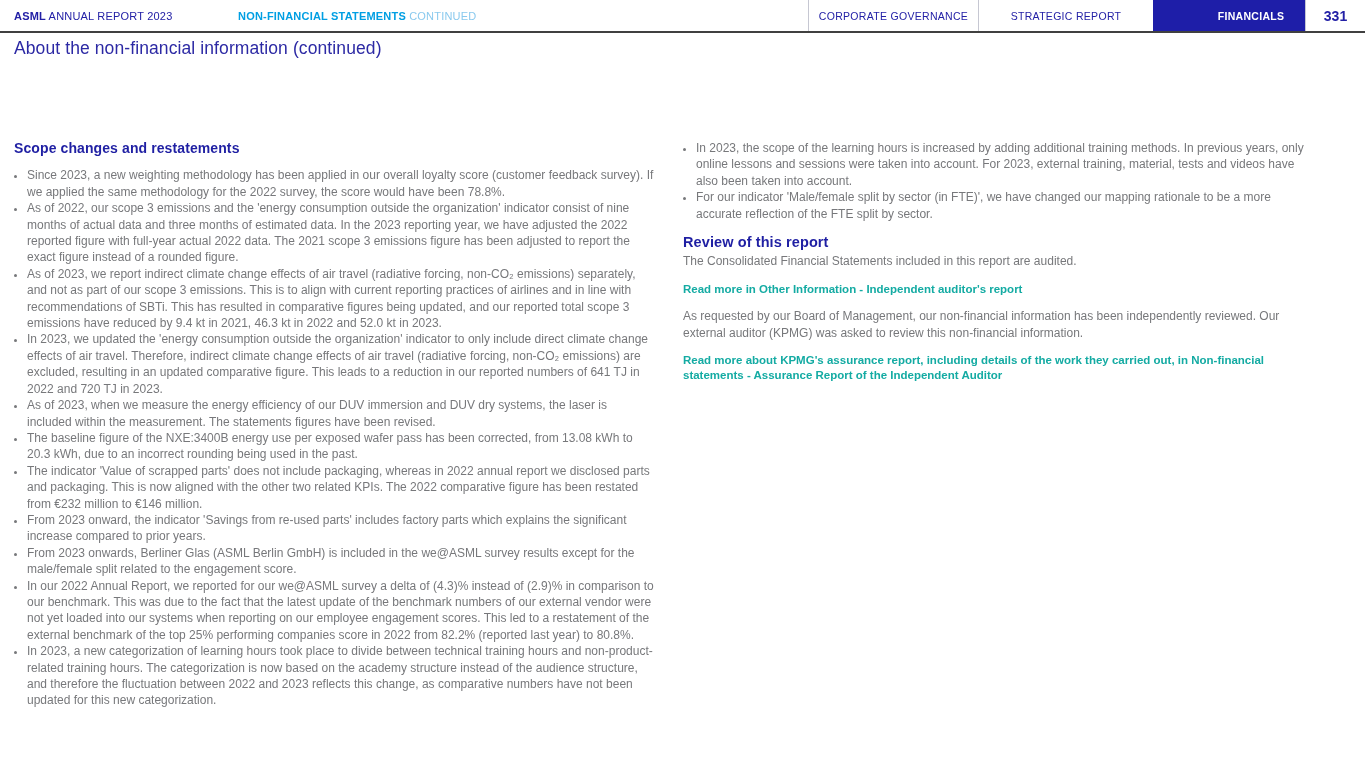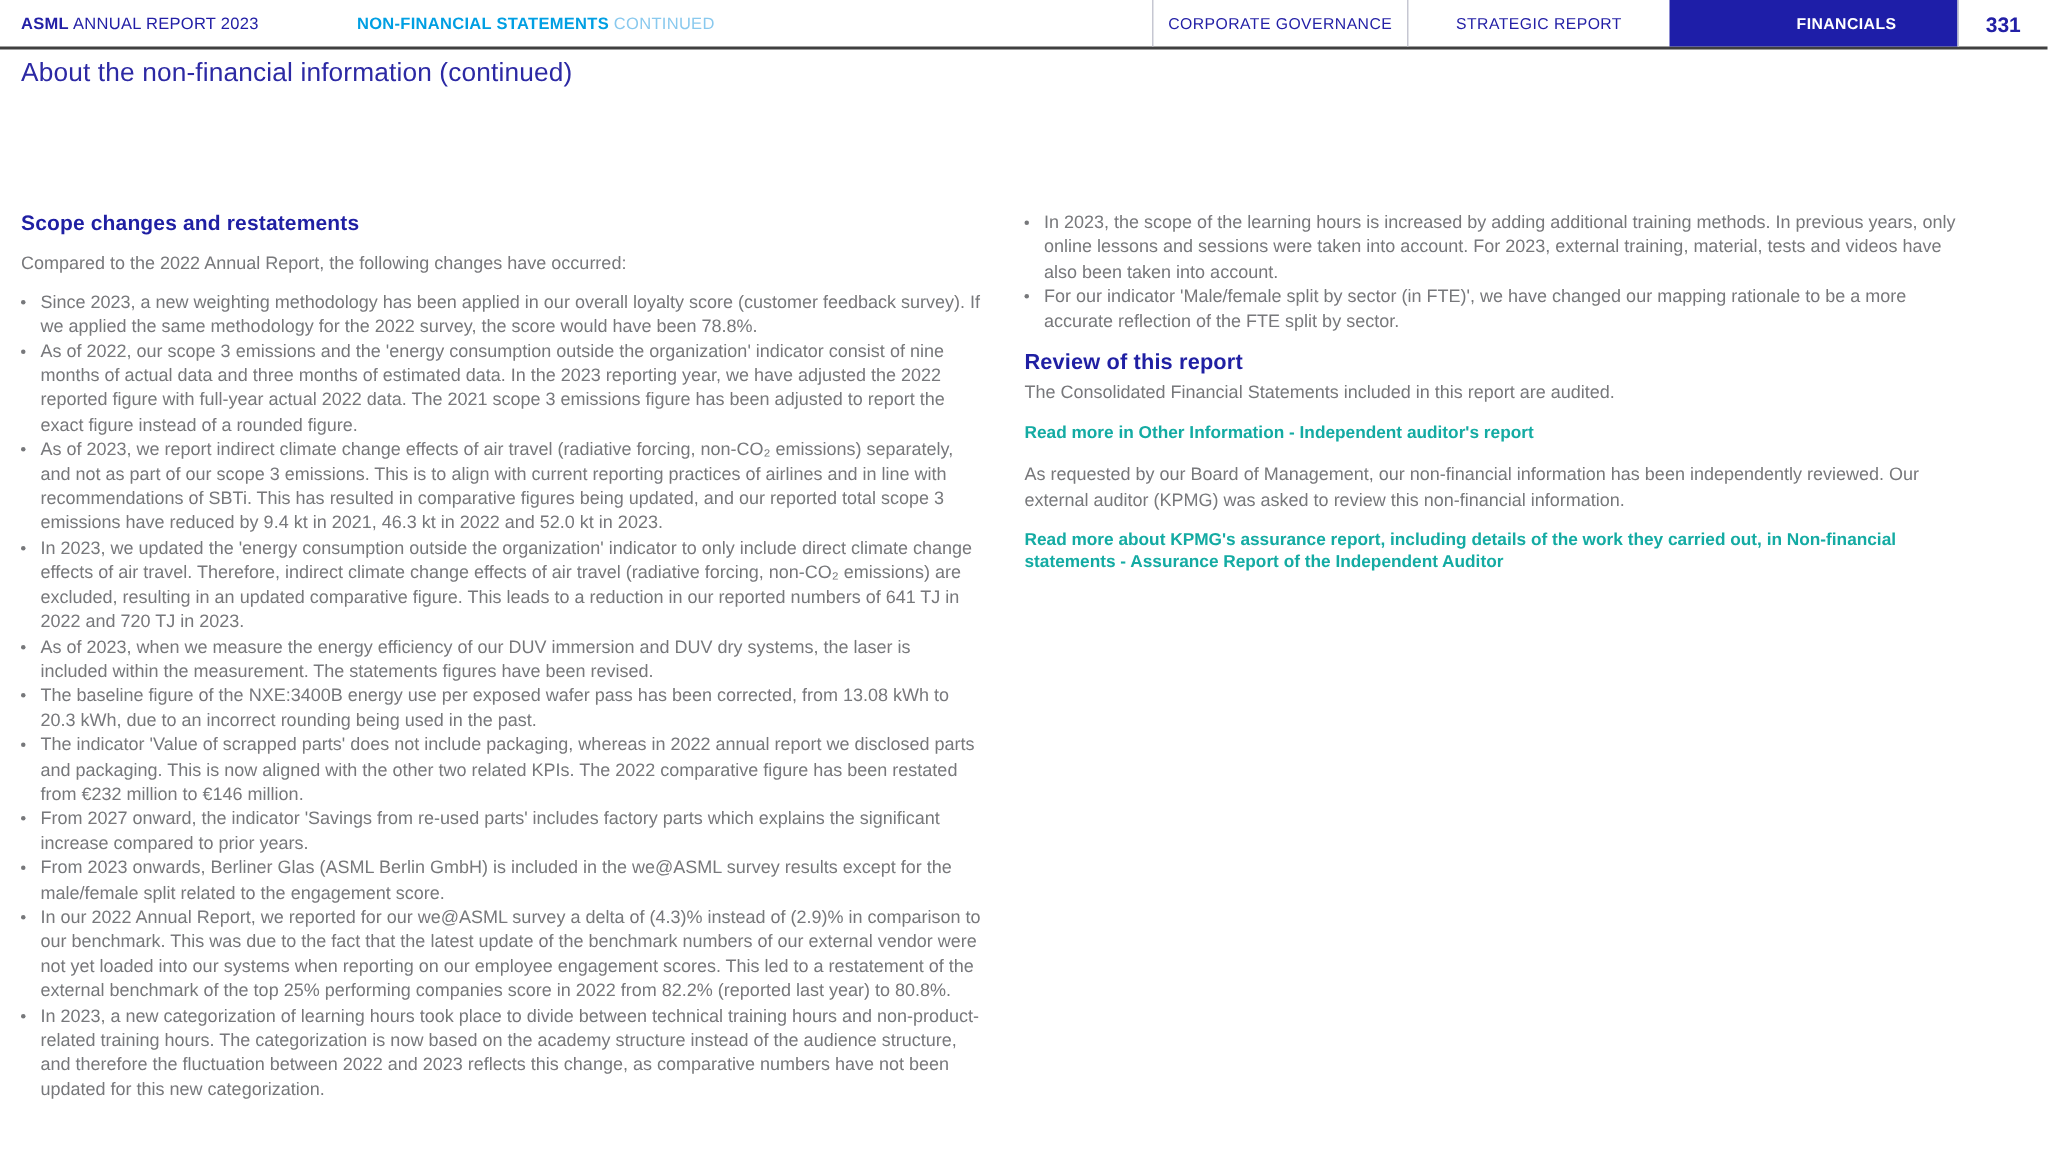--- a/index.html
+++ b/index.html
@@ -27,21 +27,21 @@
   .tabs{
     position:absolute;right:0;top:0;height:31px;display:flex;align-items:stretch;
   }
   .tab{
     display:flex;align-items:center;justify-content:center;
     font-size:10.5px;color:#2320a6;letter-spacing:.3px;
     border-left:1px solid #c6c7d2;cursor:pointer;box-sizing:border-box;
   }
   .tab.t0{width:175px;}
   .tab.t1{width:170px;}
-  .tab.t2{width:192px;padding-left:44px;}
+  .tab.t2{width:152px;padding-left:44px;}
   .tab.active{background:#1e1ea8;color:#ffffff;font-weight:bold;border-left:none;}
   .pagenum{
     width:60px;display:flex;align-items:center;justify-content:center;
     font-size:14px;font-weight:bold;color:#2320a6;border-left:1px solid #c6c7d2;
     box-sizing:border-box;
   }
   
   .page-title{
     position:absolute;top:38px;left:14px;margin:0;
     font-size:17.5px;font-weight:normal;color:#2c29a4;letter-spacing:.1px;
@@ -84,30 +84,29 @@
     <div class="tab t2 active">FINANCIALS</div>
     <div class="pagenum">331</div>
   </nav>
 </header>
 
 <h1 class="page-title">About the non-financial information (continued)</h1>
 
 <main class="content">
   <section class="col-left">
     <h2>Scope changes and restatements</h2>
-    <p class="intro">Compared to the 2022 Annual Report, the following changes have occurred:</p>
     <ul>
       <li>Since 2023, a new weighting methodology has been applied in our overall loyalty score (customer feedback survey). If we applied the same methodology for the 2022 survey, the score would have been 78.8%.</li>
       <li>As of 2022, our scope 3 emissions and the 'energy consumption outside the organization' indicator consist of nine months of actual data and three months of estimated data. In the 2023 reporting year, we have adjusted the 2022 reported figure with full-year actual 2022 data. The 2021 scope 3 emissions figure has been adjusted to report the exact figure instead of a rounded figure.</li>
       <li>As of 2023, we report indirect climate change effects of air travel (radiative forcing, non-CO₂ emissions) separately, and not as part of our scope 3 emissions. This is to align with current reporting practices of airlines and in line with recommendations of SBTi. This has resulted in comparative figures being updated, and our reported total scope 3 emissions have reduced by 9.4 kt in 2021, 46.3 kt in 2022 and 52.0 kt in 2023.</li>
       <li>In 2023, we updated the 'energy consumption outside the organization' indicator to only include direct climate change effects of air travel. Therefore, indirect climate change effects of air travel (radiative forcing, non-CO₂ emissions) are excluded, resulting in an updated comparative figure. This leads to a reduction in our reported numbers of 641 TJ in 2022 and 720 TJ in 2023.</li>
       <li>As of 2023, when we measure the energy efficiency of our DUV immersion and DUV dry systems, the laser is included within the measurement. The statements figures have been revised.</li>
       <li>The baseline figure of the NXE:3400B energy use per exposed wafer pass has been corrected, from 13.08 kWh to 20.3 kWh, due to an incorrect rounding being used in the past.</li>
       <li>The indicator 'Value of scrapped parts' does not include packaging, whereas in 2022 annual report we disclosed parts and packaging. This is now aligned with the other two related KPIs. The 2022 comparative figure has been restated from €232 million to €146 million.</li>
-      <li>From 2027 onward, the indicator 'Savings from re-used parts' includes factory parts which explains the significant increase compared to prior years.</li>
+      <li>From 2023 onward, the indicator 'Savings from re-used parts' includes factory parts which explains the significant increase compared to prior years.</li>
       <li>From 2023 onwards, Berliner Glas (ASML Berlin GmbH) is included in the we@ASML survey results except for the male/female split related to the engagement score.</li>
       <li>In our 2022 Annual Report, we reported for our we@ASML survey a delta of (4.3)% instead of (2.9)% in comparison to our benchmark. This was due to the fact that the latest update of the benchmark numbers of our external vendor were not yet loaded into our systems when reporting on our employee engagement scores. This led to a restatement of the external benchmark of the top 25% performing companies score in 2022 from 82.2% (reported last year) to 80.8%.</li>
       <li>In 2023, a new categorization of learning hours took place to divide between technical training hours and non-product-related training hours. The categorization is now based on the academy structure instead of the audience structure, and therefore the fluctuation between 2022 and 2023 reflects this change, as comparative numbers have not been updated for this new categorization.</li>
     </ul>
   </section>
 
   <section class="col-right">
     <ul>
       <li>In 2023, the scope of the learning hours is increased by adding additional training methods. In previous years, only online lessons and sessions were taken into account. For 2023, external training, material, tests and videos have also been taken into account.</li>
       <li>For our indicator 'Male/female split by sector (in FTE)', we have changed our mapping rationale to be a more accurate reflection of the FTE split by sector.</li>

